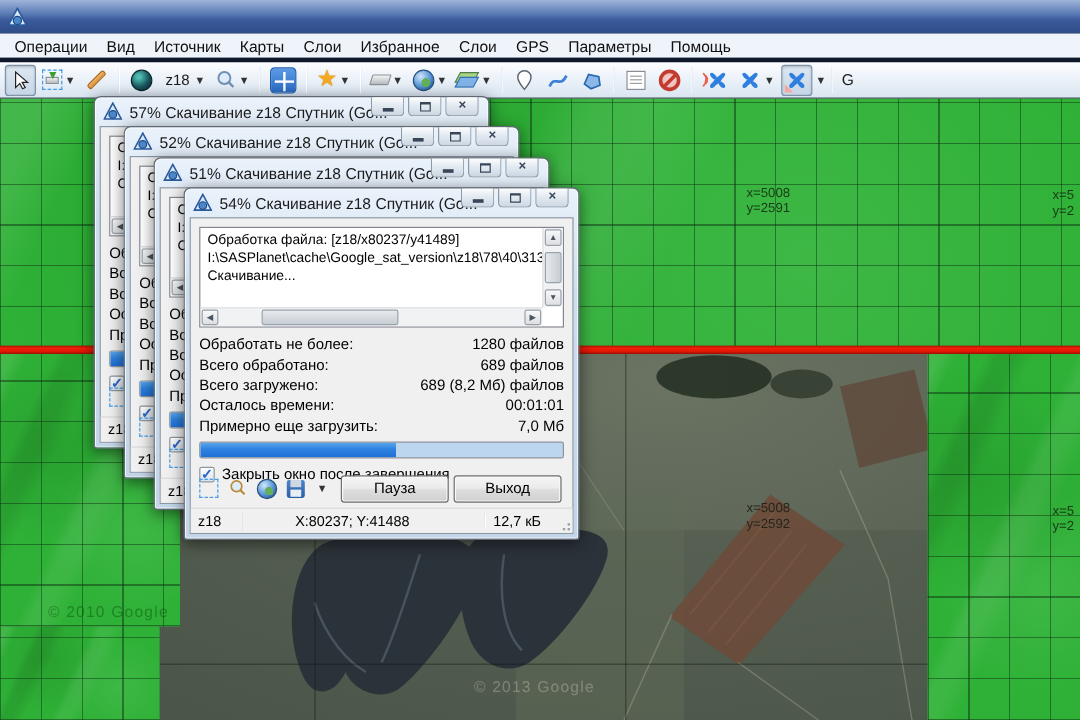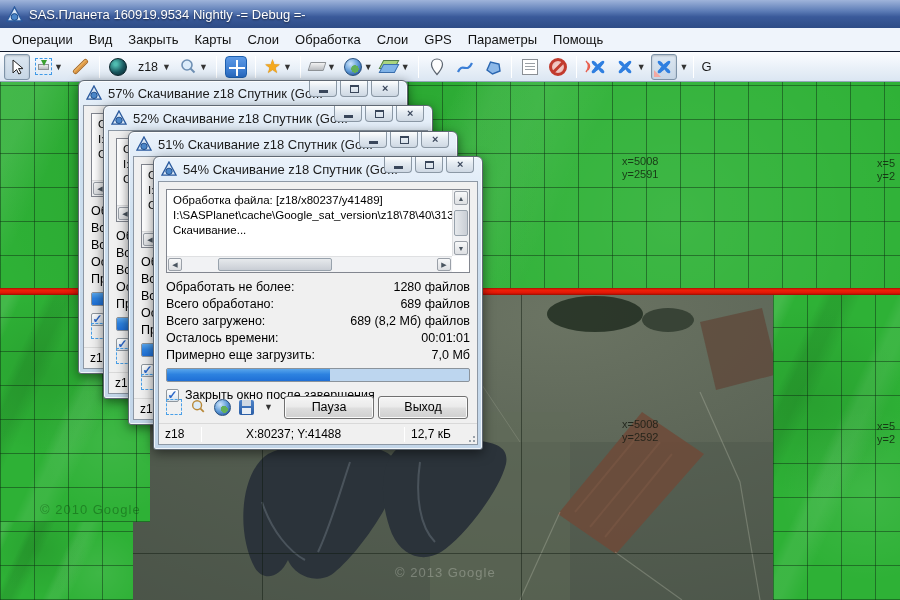--- a/index.html
+++ b/index.html
@@ -7,21 +7,21 @@
   #app{position:relative;width:900px;height:600px;overflow:hidden;
        font-family:"Liberation Sans",sans-serif;background:#555;user-select:none;}
 
   
   .titlebar{position:absolute;left:0;top:0;width:900px;height:28px;
     background:linear-gradient(180deg,#9fb4da 0%,#5c7cb6 40%,#3a5a9a 60%,#2e4c86 100%);
     display:flex;align-items:center;padding-left:6px;color:#fff;font-size:13px;
     text-shadow:0 1px 2px rgba(0,0,0,.6);}
   .titlebar .appico{width:17px;height:17px;margin-right:6px;flex:0 0 auto;}
   .menubar{position:absolute;left:0;top:28px;width:900px;height:24px;
-    background:#eff4fb;border-bottom:1px solid #0f172a;display:flex;align-items:center;
+    background:#eff4fb;border-bottom:4px solid #0f172a;display:flex;align-items:center;
     font-size:13px;color:#111;padding-left:4px;}
   .menubar .mi{padding:3px 8px;cursor:default;}
   .toolbar{position:absolute;left:0;top:52px;width:900px;height:30px;
     background:linear-gradient(180deg,#fcfdff 0%,#e9f0f8 55%,#dbe6f2 100%);
     border-bottom:1px solid #94a6ba;display:flex;align-items:center;padding-left:3px;
     font-size:12.5px;color:#1a1a1a;}
   .tsep{width:1px;height:22px;background:#b9c6d4;border-right:1px solid #fff;margin:0 4px;flex:0 0 auto;}
   .tbtn{height:26px;min-width:26px;display:flex;align-items:center;justify-content:center;
     border:1px solid transparent;border-radius:3px;margin:0 1px;padding:0 2px;flex:0 0 auto;}
   .tbtn.pressed{border-color:#7e93a8;background:linear-gradient(180deg,#dde7f1,#c6d6e6);
@@ -149,30 +149,29 @@
 
 <div id="app">
 
   <div class="titlebar">
     <span class="appico">
       <svg width="17" height="17" viewBox="0 0 17 17">
           <path d="M8.5 1 L16 15 L1 15 Z" fill="#d8e6f6" stroke="#2a5a9e" stroke-width="1.4"></path>
           <circle cx="8.5" cy="11" r="3.4" fill="#4b86c8" stroke="#1d4a86"></circle>
         </svg>
     </span>
-    <span>SAS.Планета 160919.9534 Nightly -= Debug =-</span>
   </div>
 
   <div class="menubar">
     <span class="mi">Операции</span>
     <span class="mi">Вид</span>
-    <span class="mi">Закрыть</span>
+    <span class="mi">Источник</span>
     <span class="mi">Карты</span>
     <span class="mi">Слои</span>
-    <span class="mi">Обработка</span>
+    <span class="mi">Избранное</span>
     <span class="mi">Слои</span>
     <span class="mi">GPS</span>
     <span class="mi">Параметры</span>
     <span class="mi">Помощь</span>
   </div>
 
   <div class="toolbar">
     <span class="tbtn pressed">
       <svg width="18" height="18" viewBox="0 0 18 18">
           <path d="M5 2 L5 15 L8.5 11.5 L10.8 16 L13 15 L10.5 10.6 L15 10.6 Z" fill="#fff" stroke="#222" stroke-width="1"></path>

